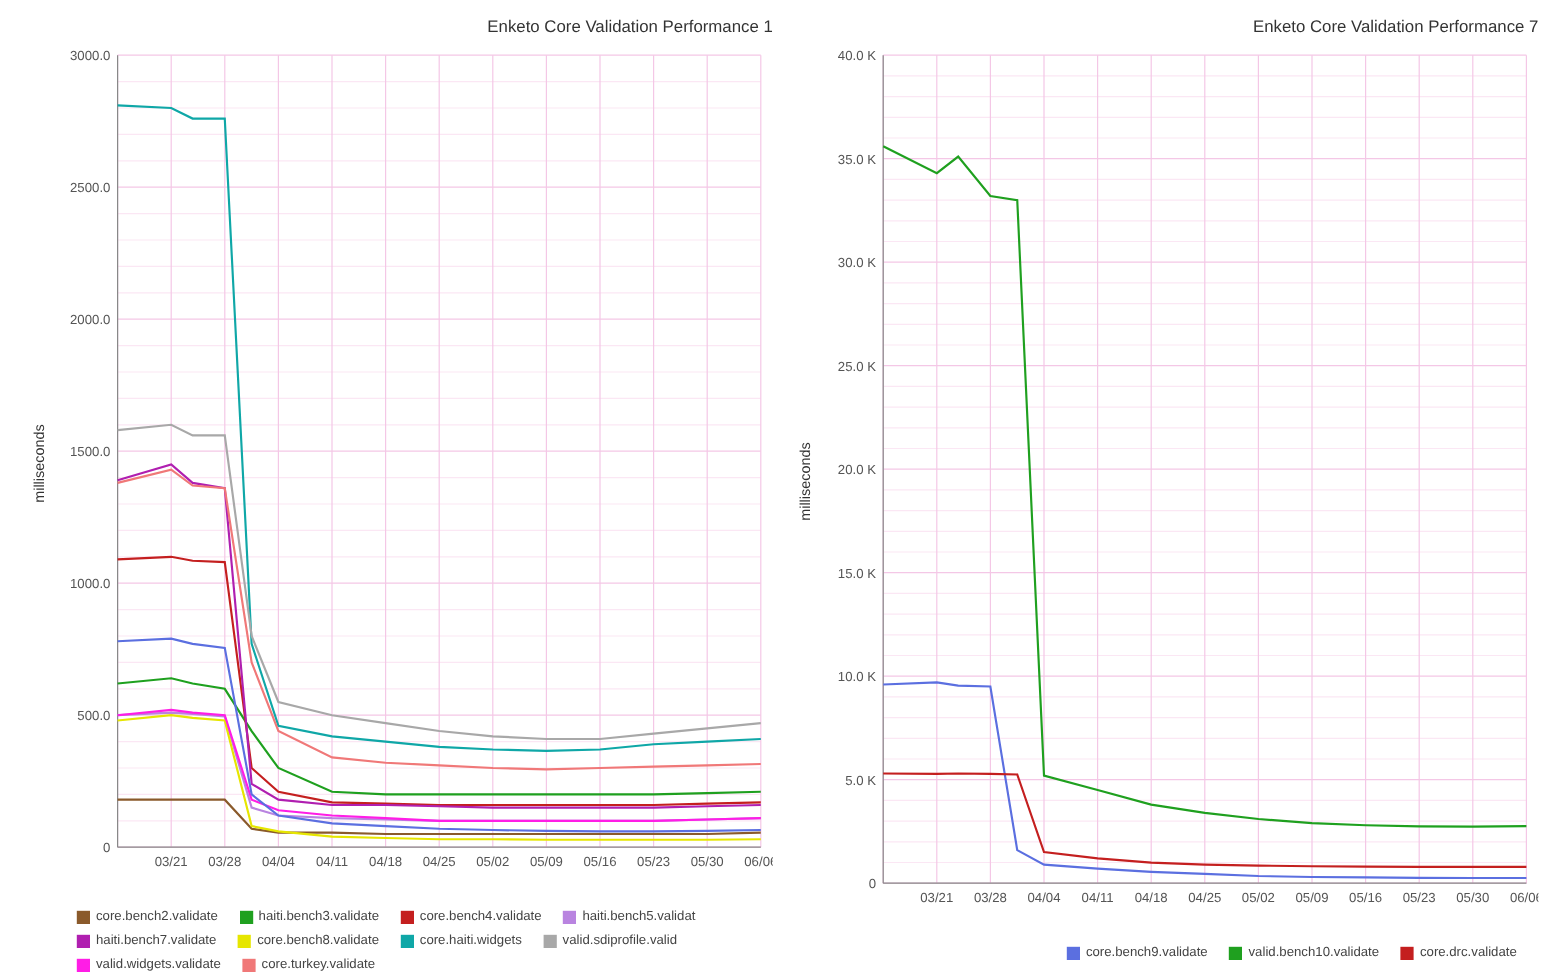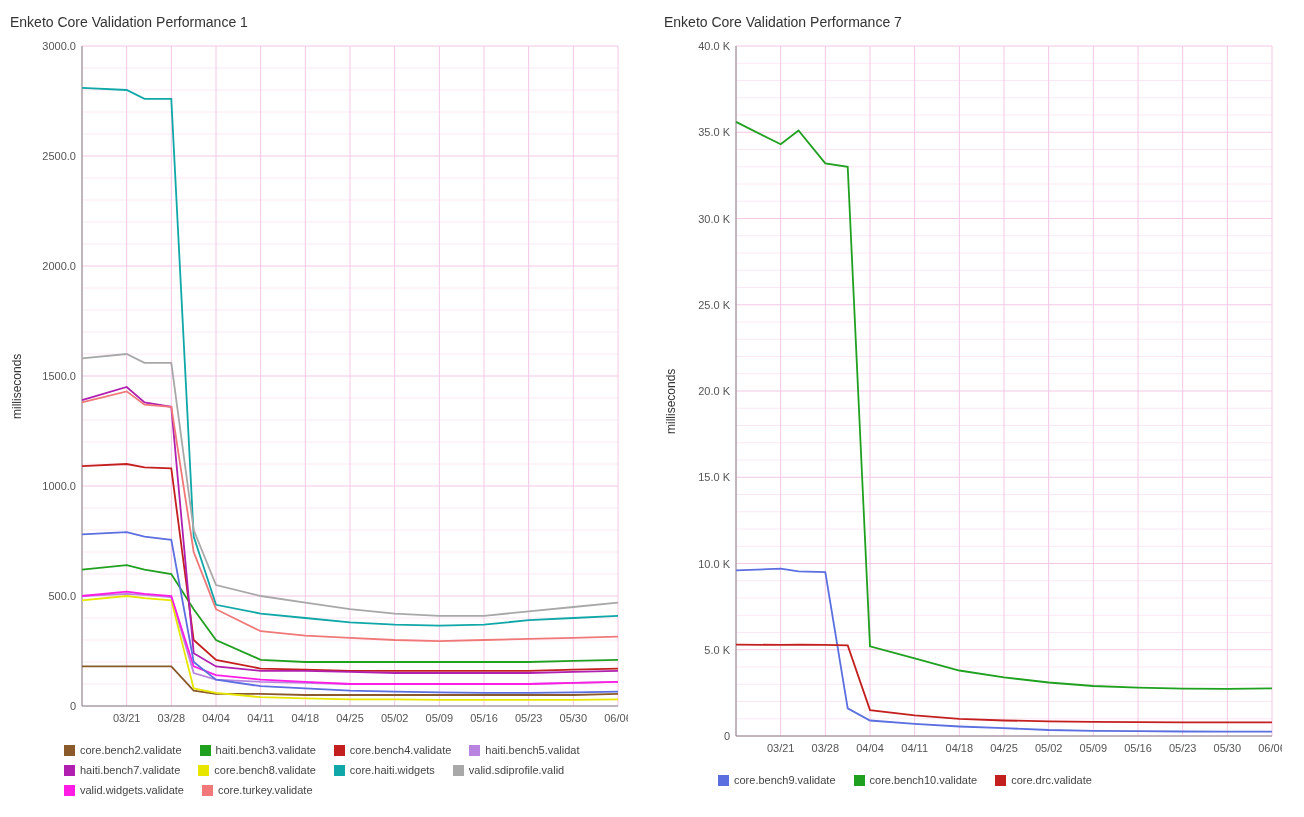--- a/index.html
+++ b/index.html
@@ -12,21 +12,21 @@
     width: 1304px;
     box-sizing: border-box;
   }
   .charts {
     display: flex;
     gap: 20px;
   }
   .chart-panel {
     display: flex;
     flex-direction: column;
-    align-items: flex-start;
+    align-items: flex-end;
   }
   .chart-title {
     font-size: 14px;
     margin: 4px 0 6px 0;
     text-align: center;
   }
   .chart-body {
     display: flex;
     align-items: flex-start;
   }
@@ -44,20 +44,21 @@
   }
   svg { display:block; }
   .legend {
     display: flex;
     flex-wrap: wrap;
     gap: 4px 18px;
     font-size: 11px;
     color: #444;
     padding: 8px 0 0 54px;
     max-width: 580px;
+    margin-top: 14px;
   }
   .legend-item {
     display: inline-flex;
     align-items: center;
     gap: 5px;
     white-space: nowrap;
   }
   .swatch {
     width: 11px;
     height: 11px;
@@ -302,21 +303,21 @@
           <path d="M54.0 608.6 L98.7 608.9 L116.5 608.6 L143.3 608.9 L165.7 609.4 L188.0 674.1 L232.7 679.3 L277.3 682.8 L322.0 684.5 L366.7 685.3 L411.3 685.9 L456.0 686.2 L500.7 686.4 L545.3 686.4 L590.0 686.4 " class="series" stroke="#c41f1f"></path>
         </svg>
     </div>
     <div class="legend" id="legend2">
         <span class="legend-item">
           <span class="swatch" style="background: rgb(91, 111, 224);"></span>
           <span>core.bench9.validate</span>
         </span>
         <span class="legend-item">
           <span class="swatch" style="background: rgb(31, 160, 31);"></span>
-          <span>core.bench10.validate</span>
+          <span>valid.bench10.validate</span>
         </span>
         <span class="legend-item">
           <span class="swatch" style="background: rgb(196, 31, 31);"></span>
           <span>core.drc.validate</span>
         </span>
         <span style="flex-basis: 100%; height: 0px;"></span>
       </div>
   </div>
 
 </div>

